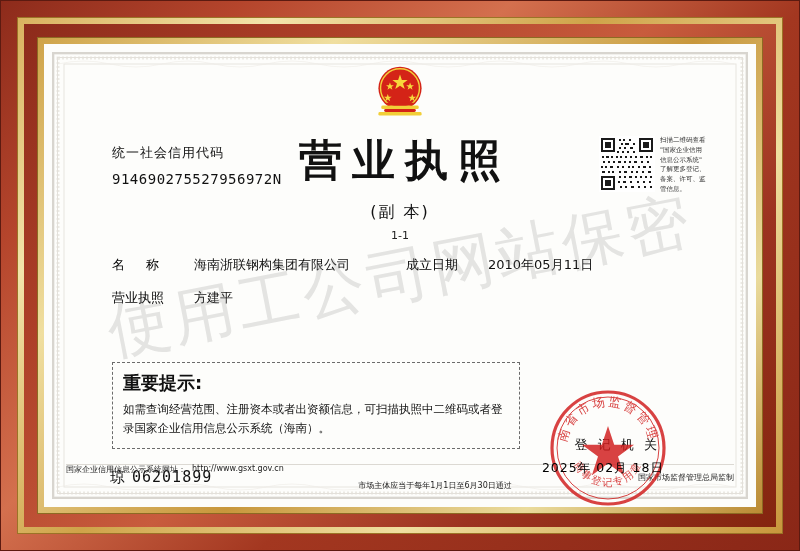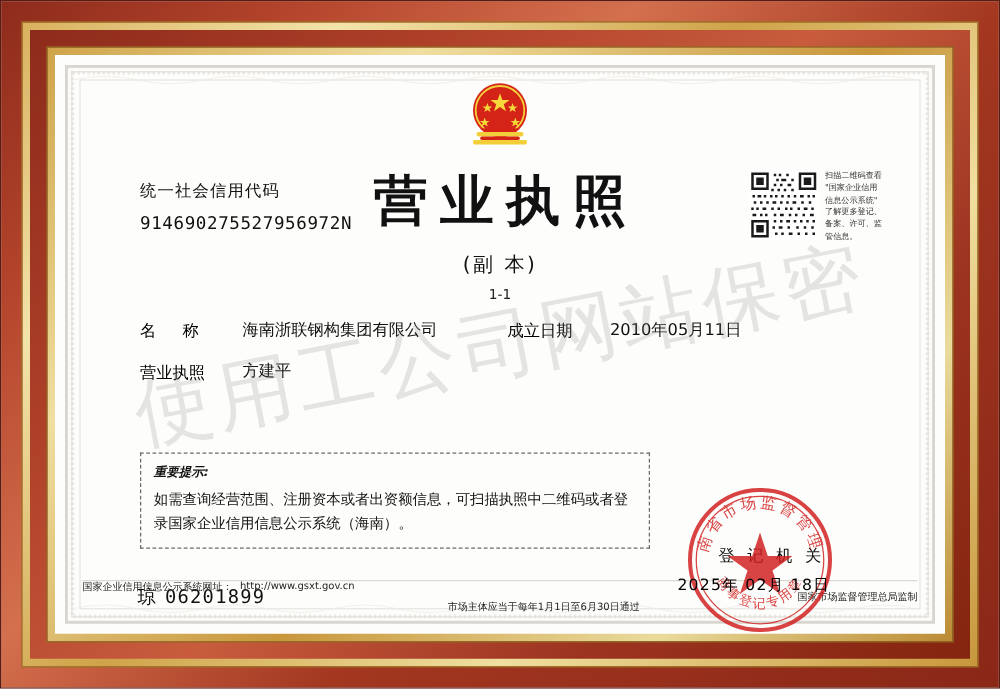--- a/index.html
+++ b/index.html
@@ -217,25 +217,24 @@
     left: 68px;
     top: 318px;
     width: 408px;
     border: 1px dashed #6b6b6b;
     padding: 8px 10px 10px 10px;
     box-sizing: border-box;
     z-index: 4;
     background: transparent;
   }
   .notice-title {
-    font-size: 10px;
+    font-size: 18px;
     font-weight: bold;
     color: #111;
     margin-bottom: 5px;
-    font-style: italic;
   }
   .notice-text {
     font-size: 11.5px;
     line-height: 1.65;
     color: #111;
   }
 
   
   .reg-auth {
     position: absolute;

